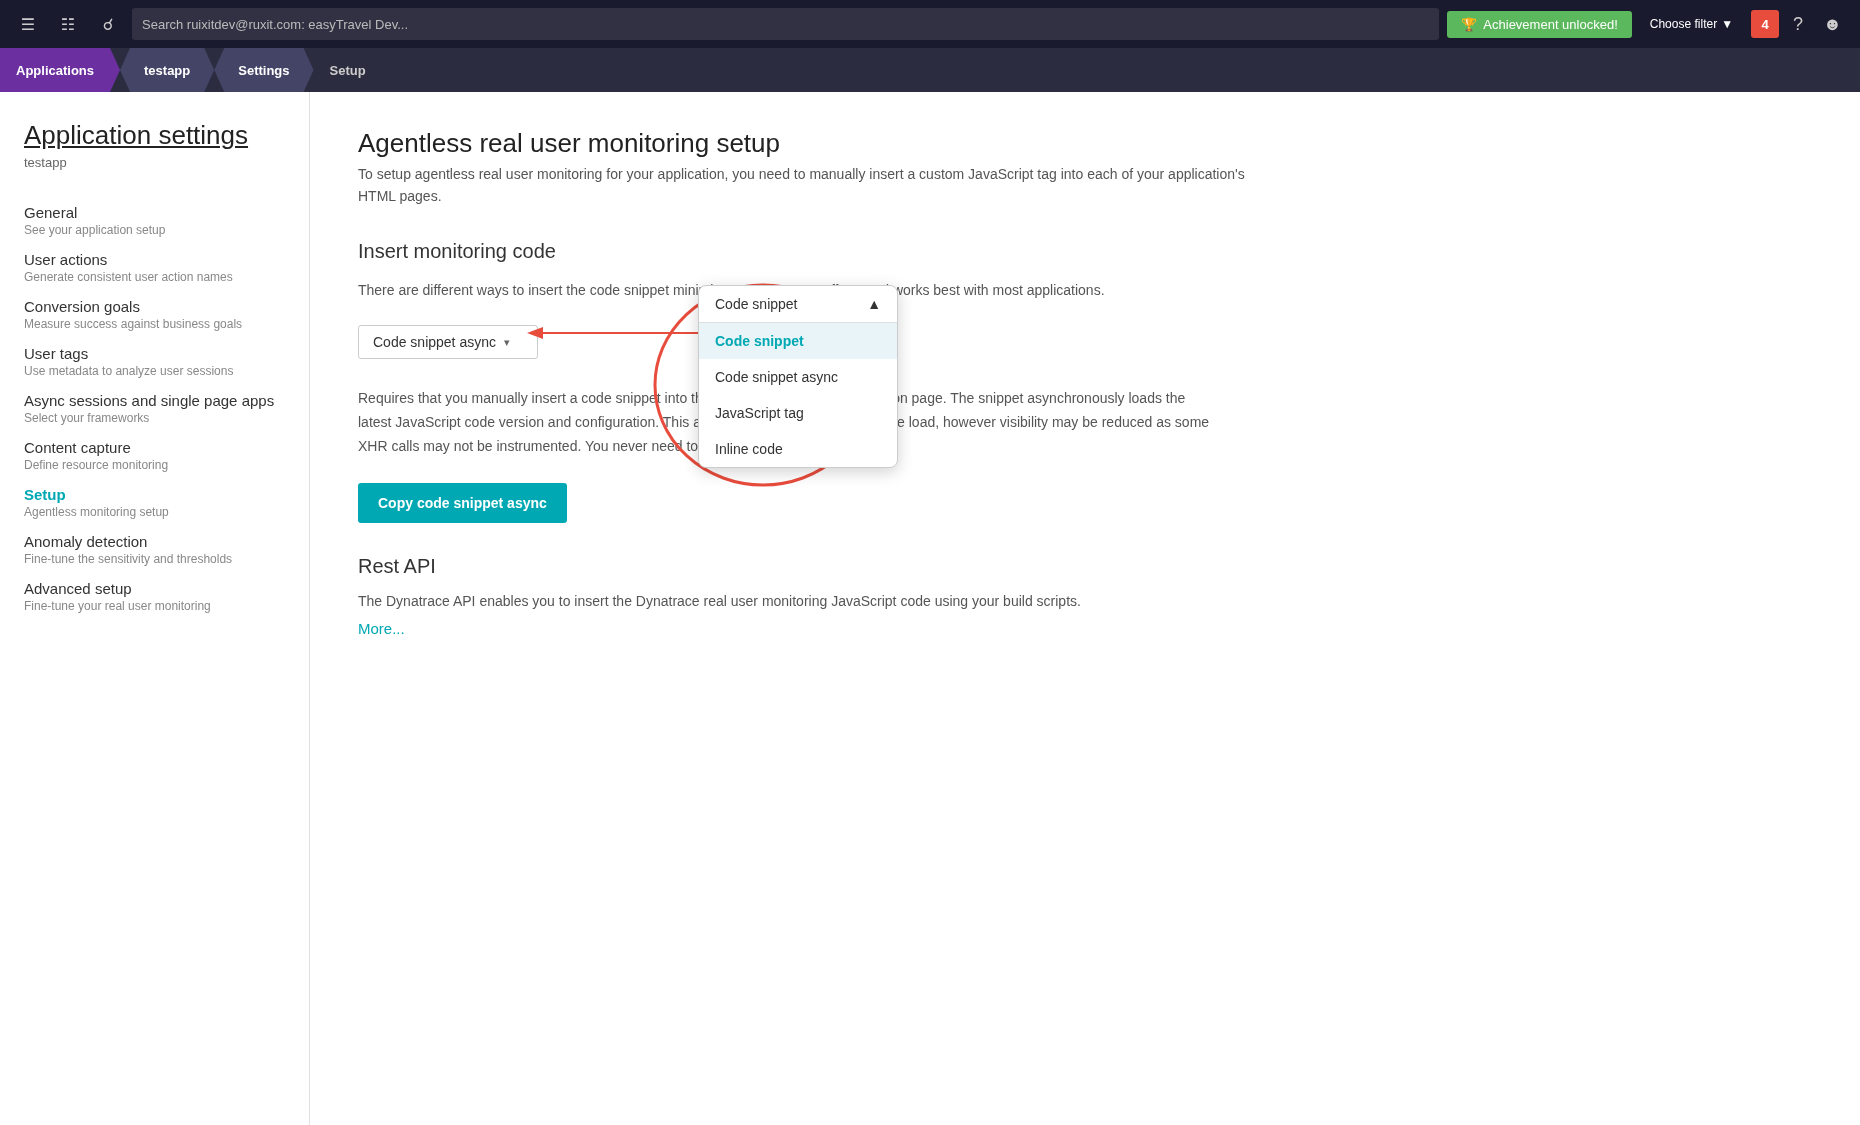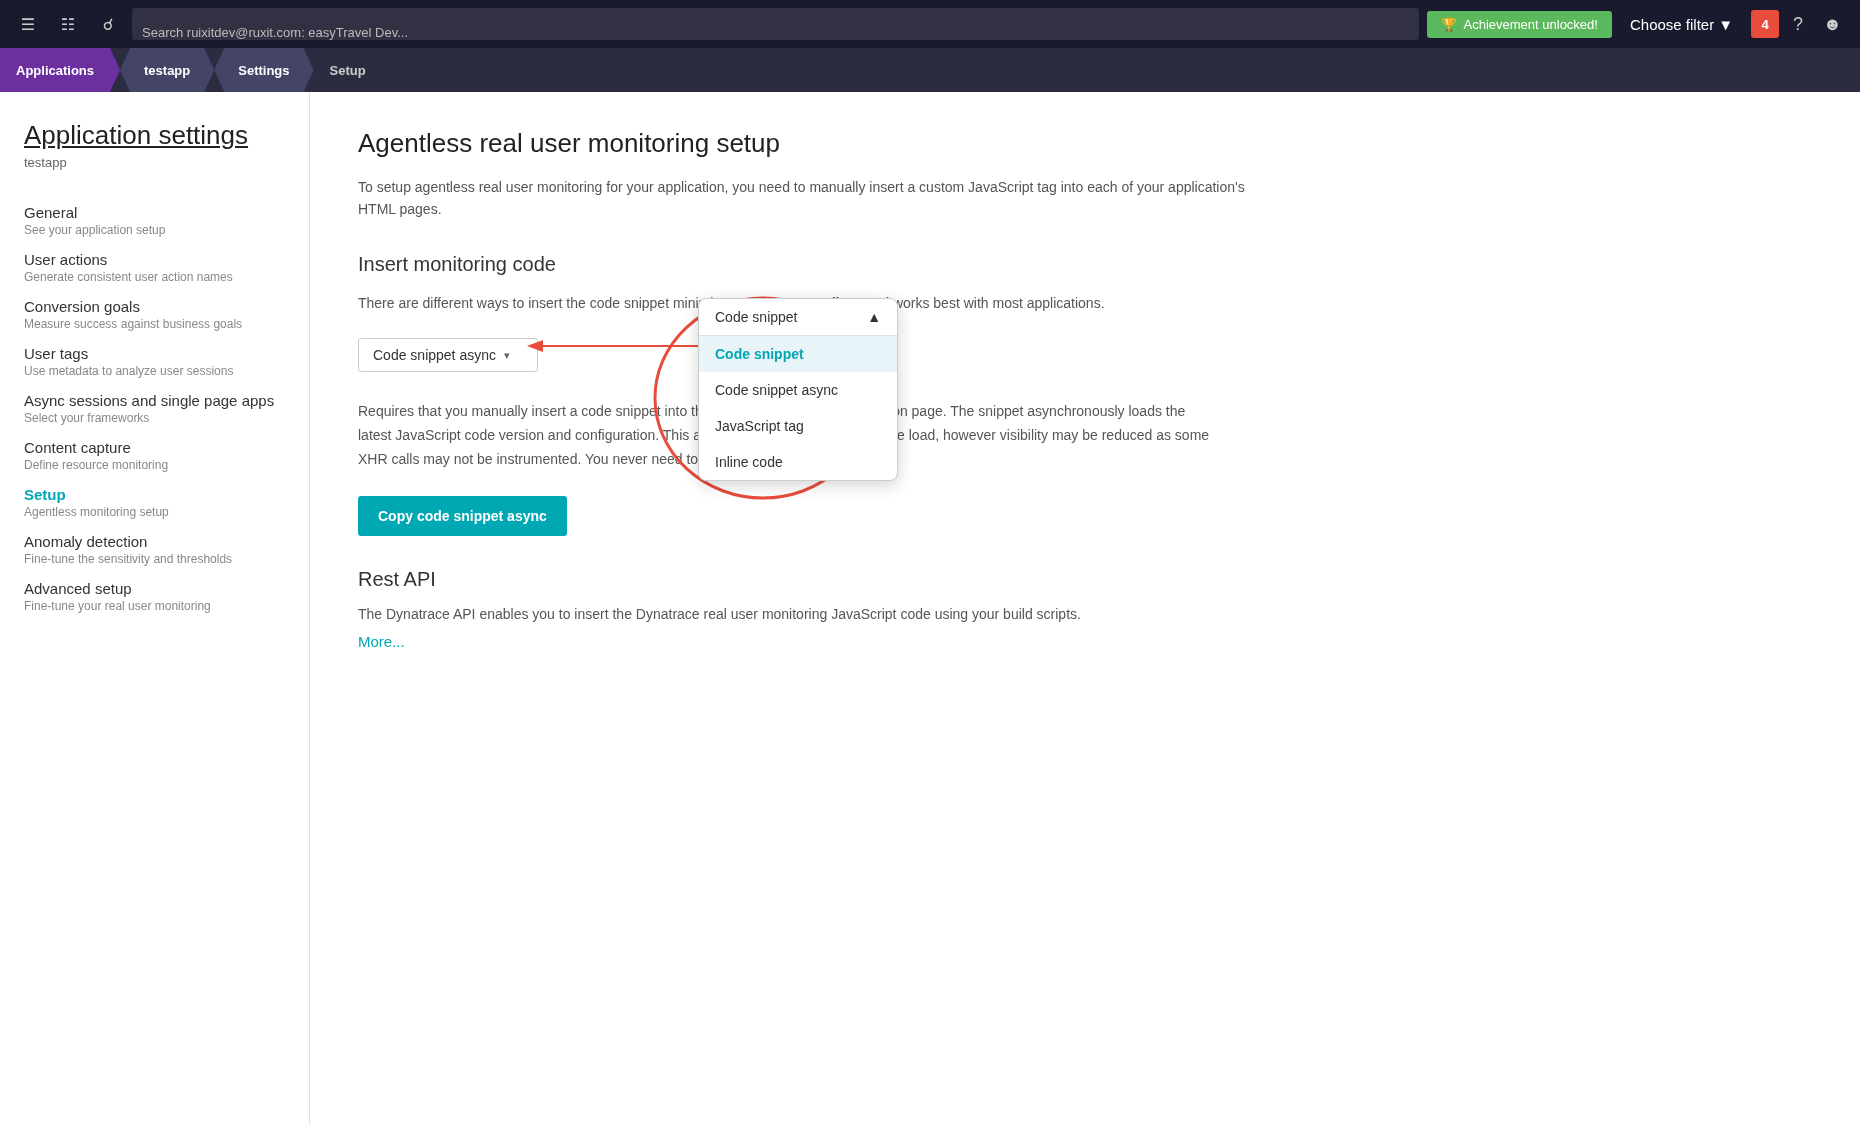--- a/index.html
+++ b/index.html
@@ -12,21 +12,21 @@
       display: flex;
       align-items: center;
       padding: 0 12px;
       gap: 8px;
       color: #fff;
     }
     .nav-icon { width: 32px; height: 32px; display: flex; align-items: center; justify-content: center; color: #ccc; cursor: pointer; font-size: 16px; }
     .nav-search {
       flex: 1;
       display: flex;
-      align-items: flex-end;
+      align-items: center;
       background: rgba(255,255,255,0.1);
       border-radius: 3px;
       padding: 0 10px;
       height: 32px;
       color: #bbb;
       font-size: 13px;
       gap: 8px;
     }
     .achievement-btn {
       background: #5cb85c;
@@ -42,21 +42,21 @@
       cursor: pointer;
       white-space: nowrap;
     }
     .choose-filter {
       color: #fff;
       background: none;
       border: none;
       display: flex;
       align-items: center;
       gap: 4px;
-      font-size: 15px;
+      font-size: 12px;
       cursor: pointer;
       padding: 0 10px;
       white-space: nowrap;
     }
     .notif-badge {
       background: #e74c3c;
       color: #fff;
       width: 28px;
       height: 28px;
       border-radius: 3px;
@@ -151,21 +151,21 @@
     .content {
       flex: 1;
       background: #fff;
       padding: 36px 48px;
       position: relative;
     }
     .content-title {
       font-size: 26px;
       font-weight: 300;
       color: #222;
-      margin-bottom: 17px;
+      margin-bottom: 4px;
     }
     .content-desc {
       font-size: 14px;
       color: #555;
       line-height: 1.6;
       max-width: 900px;
       margin-bottom: 32px;
     }
     .section-title {
       font-size: 20px;

